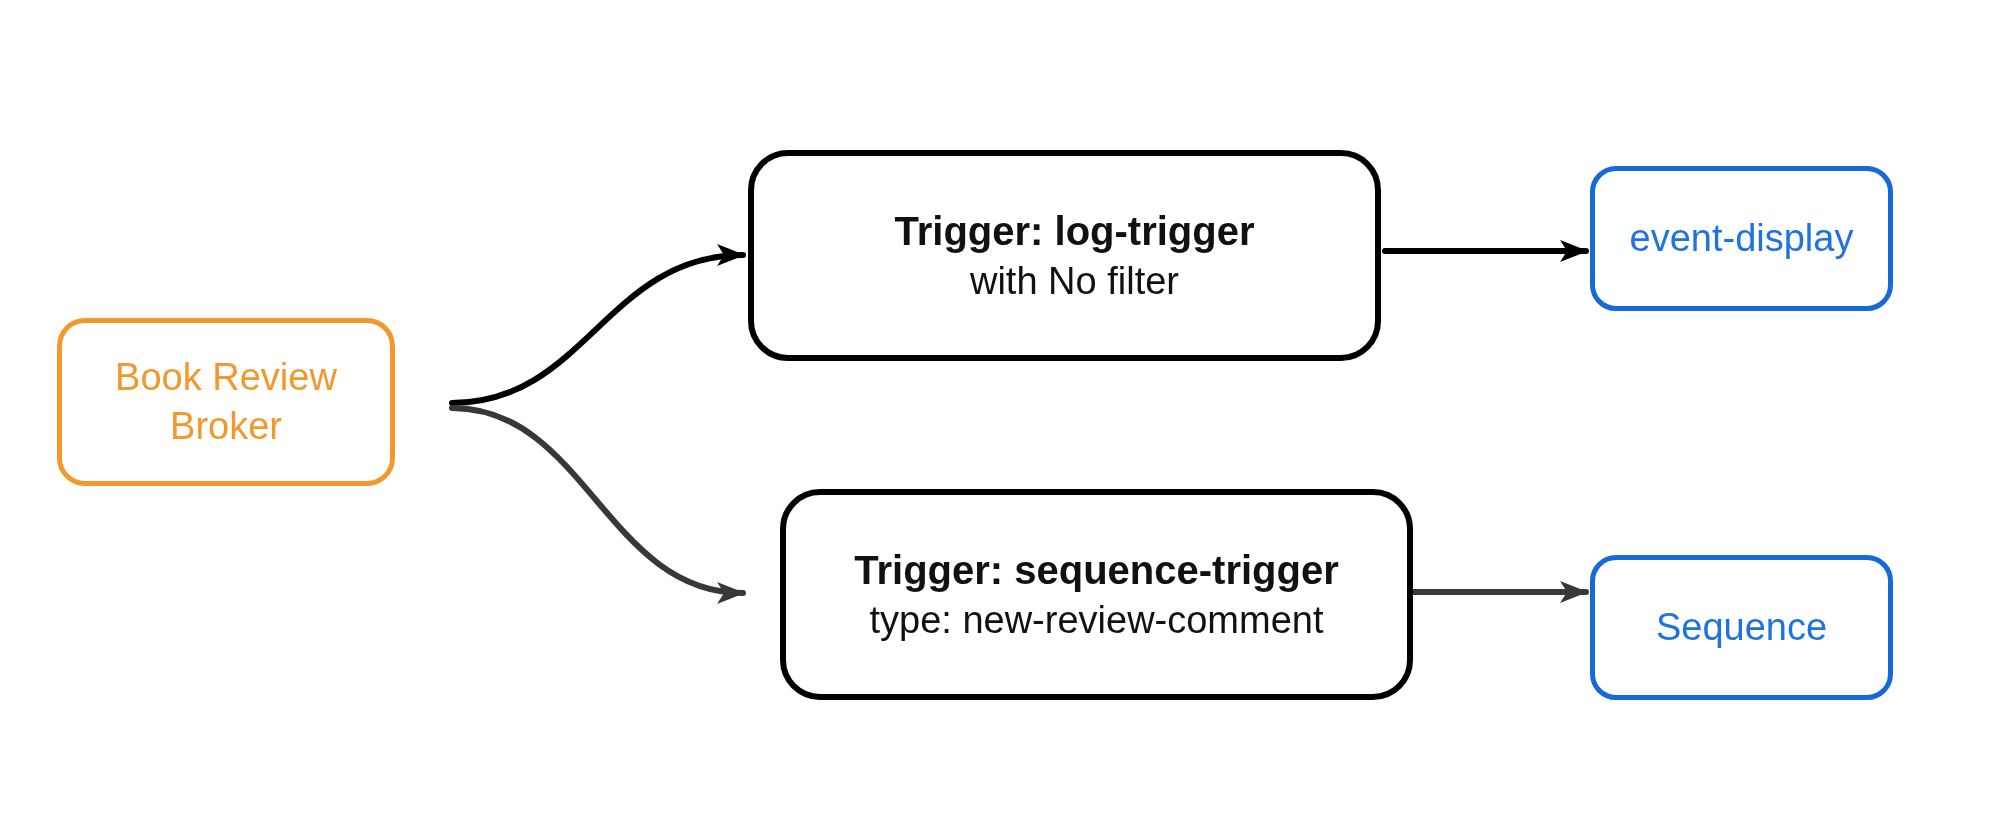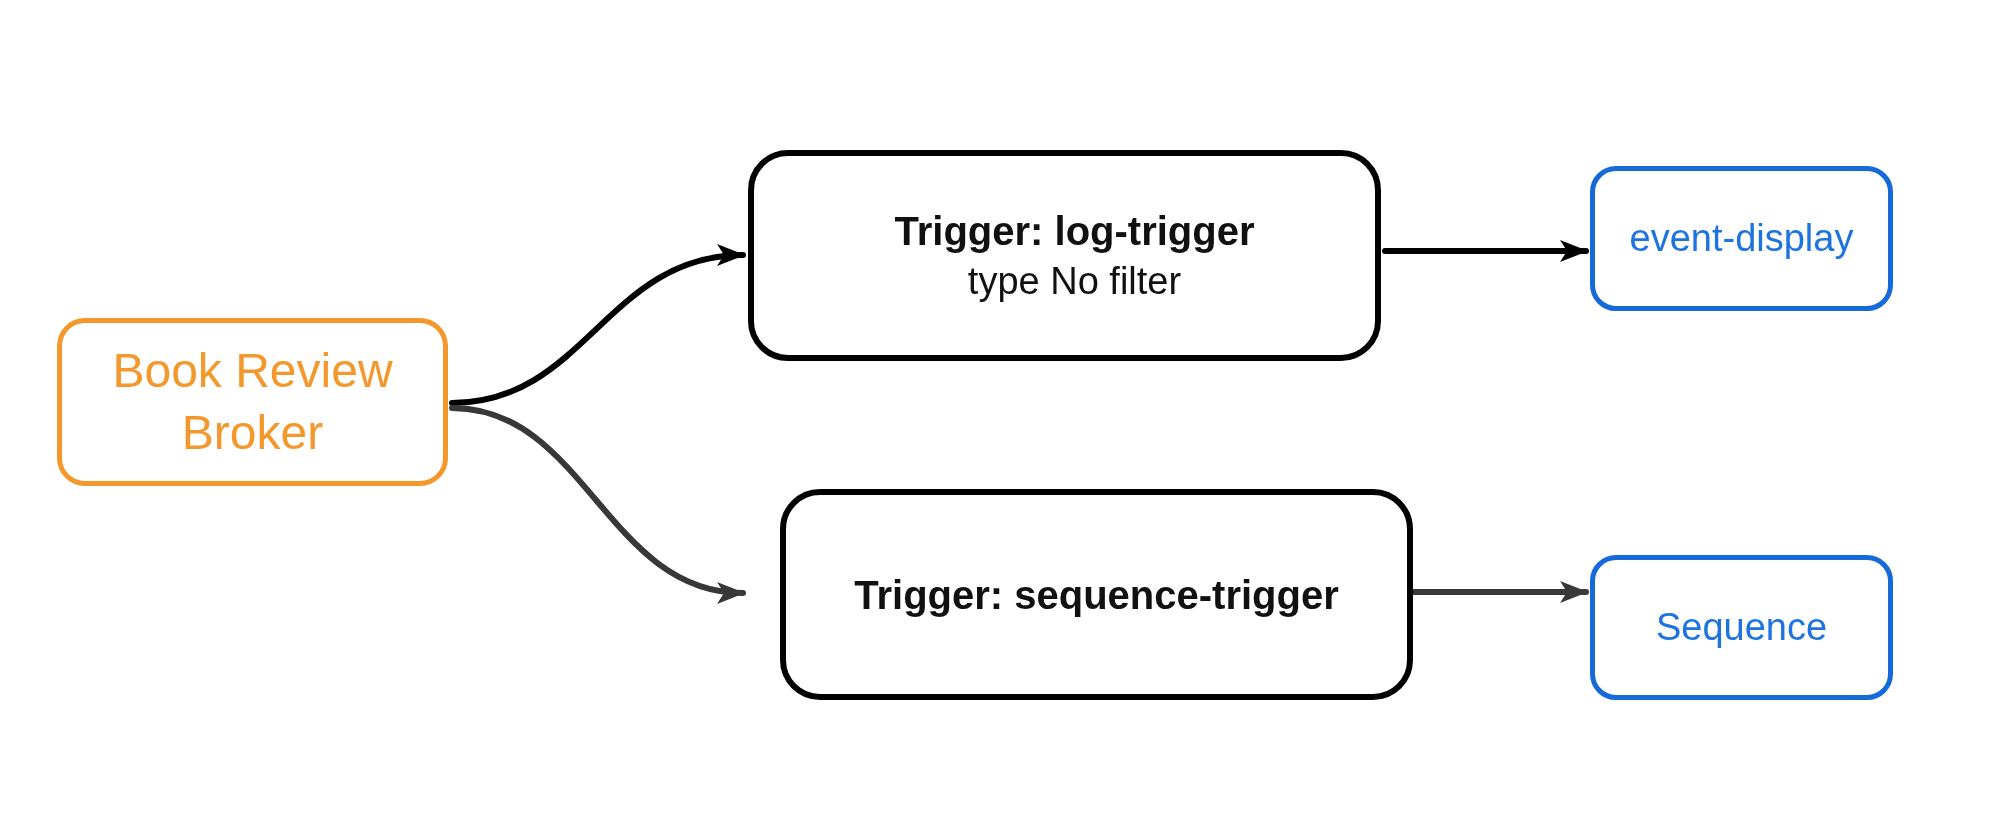--- a/index.html
+++ b/index.html
@@ -43,25 +43,25 @@
     display: flex;
     flex-direction: column;
     align-items: center;
     justify-content: center;
     text-align: center;
     background: var(--background);
     line-height: 1.3;
   }
   .node-broker {
     left: 57px; top: 318px;
-    width: 391px; height: 168px;
+    width: 338px; height: 168px;
     border: 5px solid var(--orange);
     border-radius: 28px;
     color: var(--orange);
-    font-size: 48px;
+    font-size: 38px;
     justify-content: center;
   }
   .node-broker .label { width: 310px; }
   .node-trigger {
     left: 748px;
     width: 633px; height: 211px;
     border: 6px solid var(--node-border-dark);
     border-radius: 40px;
     color: var(--text-dark);
   }
@@ -98,25 +98,26 @@
     <path class="edge edge-black" d="M 1385 251 L 1586 251" marker-end="url(#arrow-black)"></path>
     <path class="edge edge-gray" d="M 1385 592 L 1586 592" marker-end="url(#arrow-gray)"></path>
   </svg>
 
   <div class="node node-broker">
     <div class="label">Book Review Broker</div>
   </div>
 
   <div class="node node-trigger node-trigger-log">
     <div class="title">Trigger: log-trigger</div>
-    <div class="subtitle">type No filter</div>
+    <div class="subtitle">with No filter</div>
   </div>
 
   <div class="node node-trigger node-trigger-sequence">
     <div class="title">Trigger: sequence-trigger</div>
+    <div class="subtitle">type: new-review-comment</div>
   </div>
 
   <div class="node node-sink node-event-display">
     <div class="label">event-display</div>
   </div>
 
   <div class="node node-sink node-sequence">
     <div class="label">Sequence</div>
   </div>
 

